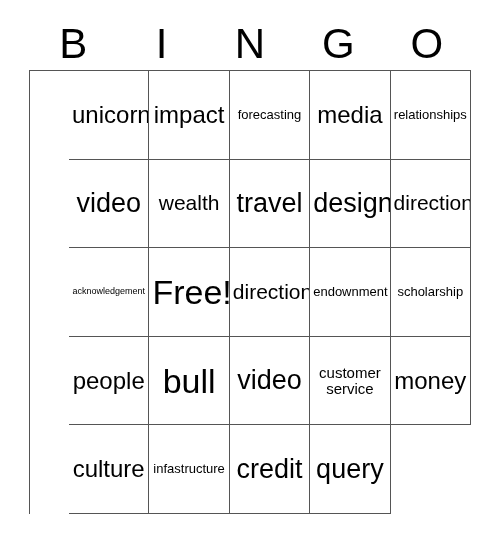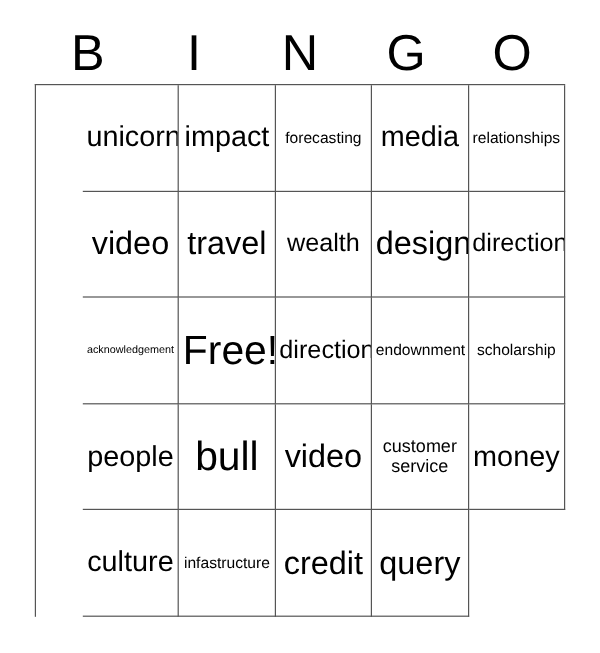--- a/index.html
+++ b/index.html
@@ -104,24 +104,24 @@
       <div class="cell">
         <span class="cell-text s-l">media</span>
       </div>
       <div class="cell">
         <span class="cell-text s-xs">relationships</span>
       </div>
       <div class="cell">
         <span class="cell-text s-xl">video</span>
       </div>
       <div class="cell">
-        <span class="cell-text s-xl">travel</span>
+        <span class="cell-text s-m">wealth</span>
       </div>
       <div class="cell">
-        <span class="cell-text s-m">wealth</span>
+        <span class="cell-text s-xl">travel</span>
       </div>
       <div class="cell">
         <span class="cell-text s-xl">design</span>
       </div>
       <div class="cell">
         <span class="cell-text s-m">direction</span>
       </div>
       <div class="cell">
         <span class="cell-text s-xxs">acknowledgement</span>
       </div>

